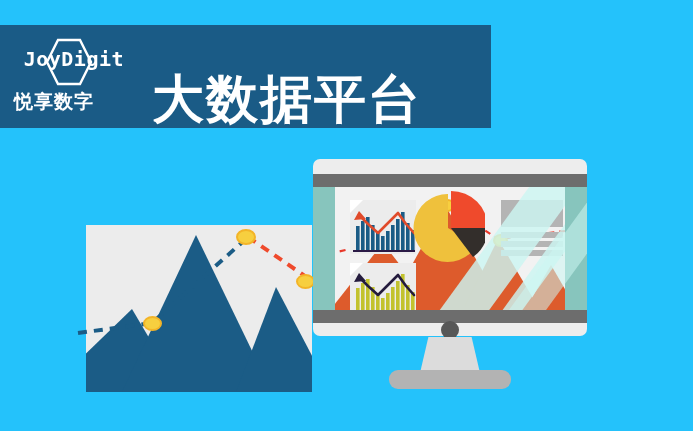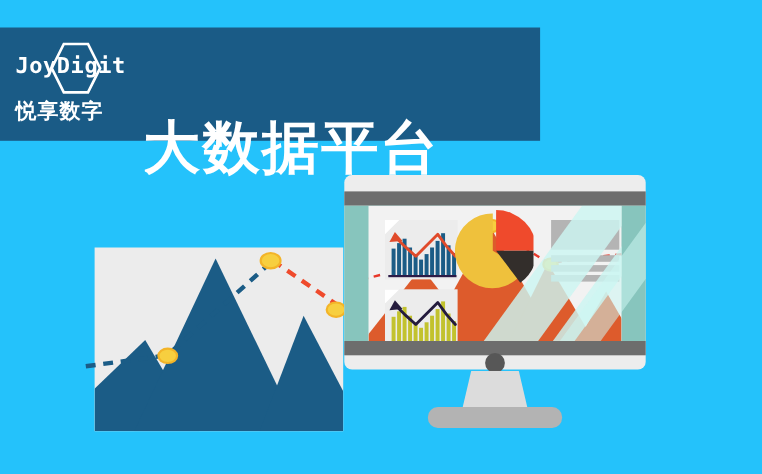--- a/index.html
+++ b/index.html
@@ -17,34 +17,34 @@
     background:#1a5b86;
   }
   .logo-block{
     position:absolute;left:14px;top:8px;width:110px;height:88px;
   }
   .logo-hex{
     position:absolute;left:30px;top:4px;width:50px;height:50px;
   }
   .logo-hex svg{display:block;}
   .logo-word{
-    position:absolute;left:0;top:16px;width:110px;text-align:left;
+    position:absolute;left:0;top:16px;width:110px;text-align:right;
     color:#ffffff;font-size:20px;font-weight:bold;letter-spacing:0.5px;
     font-family:"DejaVu Sans Mono","Liberation Mono",monospace;
     line-height:20px;
   }
   .logo-sub{
     position:absolute;left:0;top:58px;width:110px;
     color:#ffffff;font-size:19px;font-weight:bold;letter-spacing:1px;
     line-height:22px;
   }
   .banner-title{
-    position:absolute;left:130px;top:46px;
+    position:absolute;left:152px;top:46px;
     color:#ffffff;font-size:52px;font-weight:bold;letter-spacing:2px;
-    line-height:56px;white-space:nowrap;margin-top:36px;
+    line-height:56px;white-space:nowrap;
   }
 
   
   .left-panel{
     position:absolute;left:86px;top:225px;width:226px;height:167px;
     background:#ececec;overflow:hidden;
   }
   .left-panel .mtn{position:absolute;left:0;top:0;width:226px;height:167px;}
 
   

